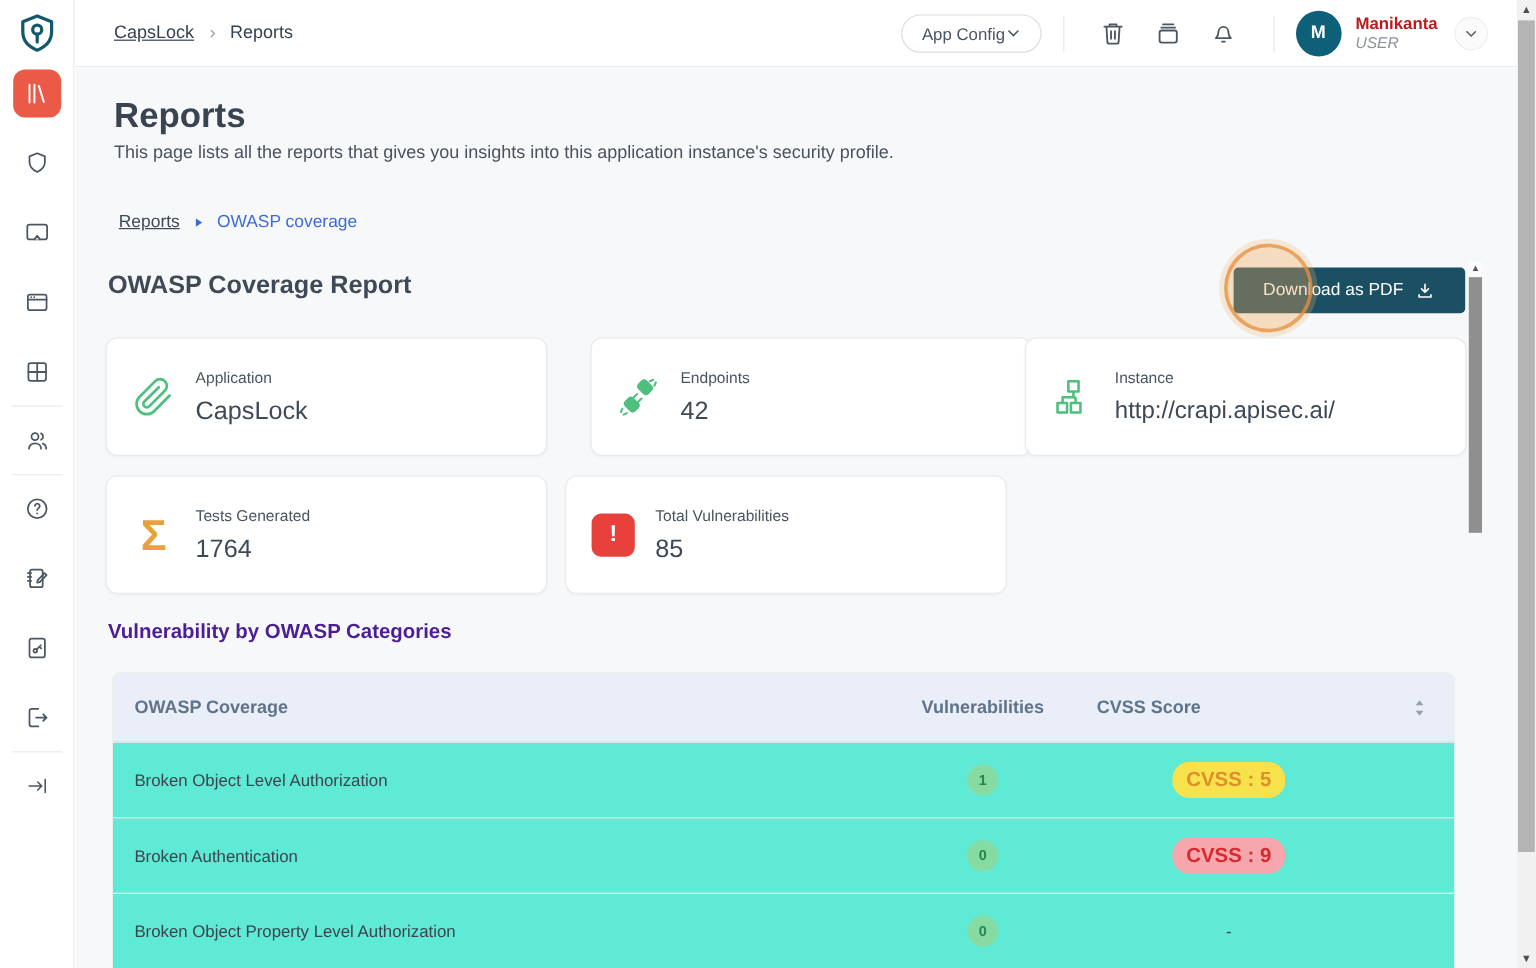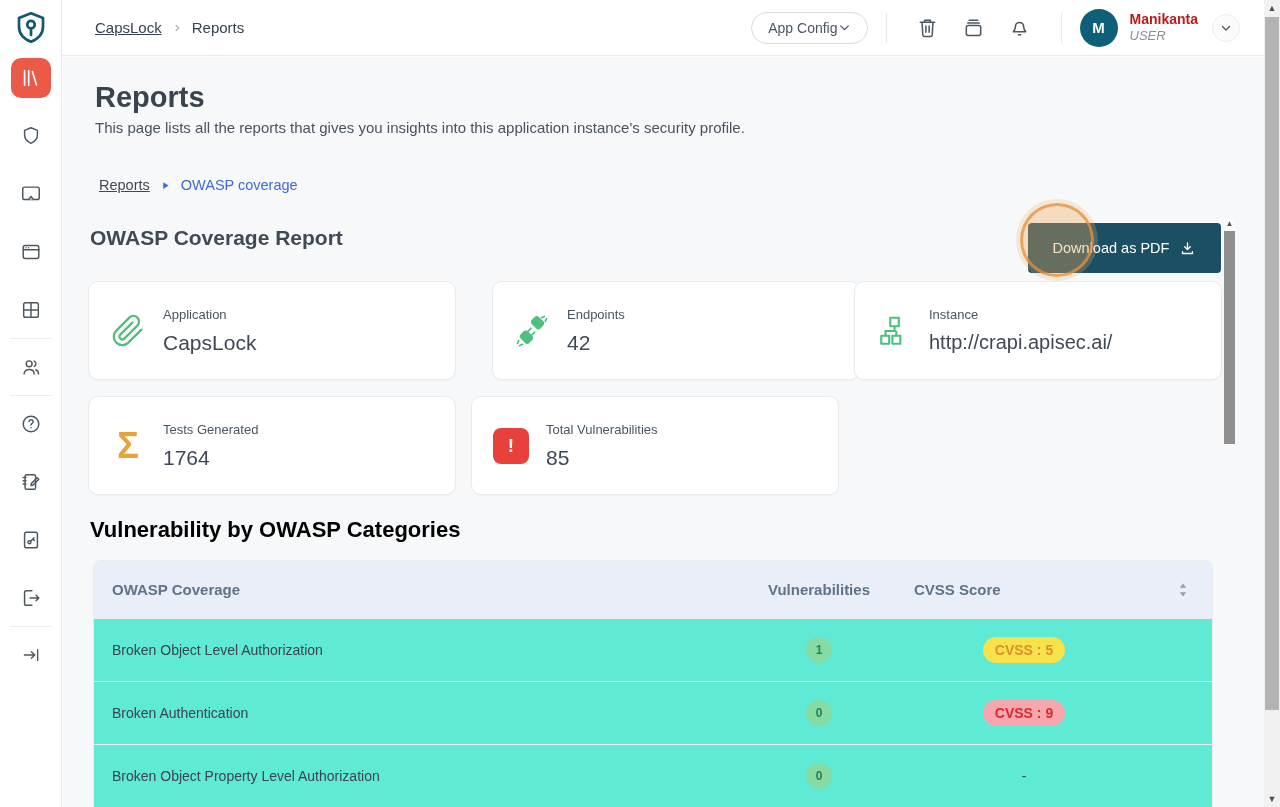--- a/index.html
+++ b/index.html
@@ -38,55 +38,55 @@
 
   
   .content { position:absolute; left:63px; top:57px; right:16px; bottom:0; background:#f7f8f9; overflow:hidden; }
   .page-title { position:absolute; left:32px; top:24px; font-size:29px; font-weight:bold; color:#3a4350; }
   .page-sub  { position:absolute; left:32px; top:62px; font-size:15px; color:#4a5260; }
   .crumb2 { position:absolute; left:36px; top:120px; display:flex; align-items:center; gap:11px; font-size:14.5px; }
   .crumb2 .parent { color:#3f4956; text-decoration:underline; cursor:pointer; }
   .crumb2 .current { color:#3e6ad8; cursor:default; }
 
   .report-title { position:absolute; left:27px; top:169px; font-size:21px; font-weight:bold; color:#404a56; }
-  .dl-btn { position:absolute; left:965px; top:166px; width:193px; height:50px; background:#1b4f63; color:#fff;
+  .dl-btn { position:absolute; left:965px; top:166px; width:193px; height:38px; background:#1b4f63; color:#fff;
             border:none; border-radius:4px; font-size:14.5px; font-family:"Liberation Sans",sans-serif;
             display:flex; align-items:center; justify-content:center; gap:10px; cursor:pointer; }
   .click-ring { position:absolute; left:957px; top:146px; width:74px; height:74px; border-radius:50%;
                 border:3px solid rgba(228,144,62,0.75); background:rgba(240,170,90,0.35);
                 box-shadow:0 0 0 4px rgba(240,180,110,0.25); z-index:3; pointer-events:none; }
 
   .card { position:absolute; width:368px; height:99px; background:#fff; border:1px solid #e8eaec; border-radius:10px;
           box-shadow:0 1px 2px rgba(0,0,0,0.03); display:flex; align-items:center; padding-left:20px; }
   .card .cicon { width:38px; height:38px; display:flex; align-items:center; justify-content:center; flex:none; }
   .card .ctext { margin-left:16px; }
   .card .clabel { font-size:13px; color:#4a5560; margin-bottom:9px; }
   .card .cvalue { font-size:21px; color:#3f4956; }
   .sigma { font-size:36px; font-weight:bold; color:#e9a13b; line-height:1; }
   .alert-sq { width:36px; height:36px; background:#e8413c; border-radius:8px; color:#fff; font-weight:bold;
               font-size:19px; display:flex; align-items:center; justify-content:center; }
 
-  .section-title { position:absolute; left:27px; top:460px; font-size:22px; font-weight:bold; color:#000000; }
+  .section-title { position:absolute; left:27px; top:460px; font-size:17px; font-weight:bold; color:#4c1d95; }
 
   .owasp-table { position:absolute; left:30px; top:503px; width:1120px; border-radius:8px 8px 0 0; overflow:hidden;
                  border:1px solid #ececee; border-bottom:none; }
   .t-head { display:grid; grid-template-columns:630px 190px 220px 1fr; align-items:center; height:57px;
             background:#e9eef8; color:#5f7389; font-size:15px; font-weight:bold; }
   .t-head .c1 { padding-left:18px; }
   .t-head .c2, .t-row .c2 { text-align:center; }
   .t-head .c3 { text-align:left; }
   .t-head .c4 { display:flex; justify-content:flex-end; padding-right:22px; cursor:pointer; }
   .t-row { display:grid; grid-template-columns:630px 190px 220px 1fr; align-items:center; height:63px;
            background:#5eead4; border-top:1px solid #ebebeb; font-size:14px; color:#3b4451; }
   .t-row:first-of-type { border-top:none; }
   .t-row .c1 { padding-left:18px; }
   .t-row .c3 { text-align:center; }
   .badge { display:inline-flex; width:26px; height:26px; border-radius:50%; background:#85dba2; color:#2a8050;
            font-size:12px; font-weight:bold; align-items:center; justify-content:center; }
-  .pill { display:inline-block; padding:5px 12px; border-radius:14px; font-size:14px; font-weight:bold; }
+  .pill { display:inline-block; padding:5px 12px; border-radius:14px; font-size:17px; font-weight:bold; }
   .pill.yellow { background:#f7e24b; color:#dd8f2d; }
   .pill.red { background:#f6a6ac; color:#d62a2e; }
   .dash { font-size:14px; color:#3b4451; }
 
   
   .inner-sb { position:absolute; left:1161px; top:161px; width:11px; bottom:0; }
   .inner-sb .up { width:11px; height:12px; background:#fcfcfc; color:#555; font-size:8px; text-align:center; line-height:12px; }
   .inner-sb .thumb { position:absolute; left:0; top:13px; width:11px; height:213px; background:#8f8f8f; }
 
   

